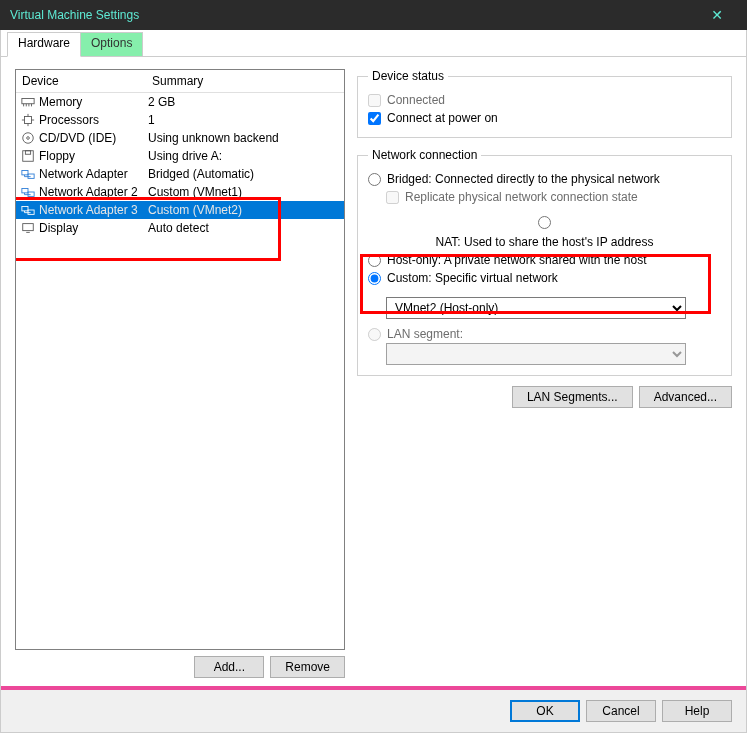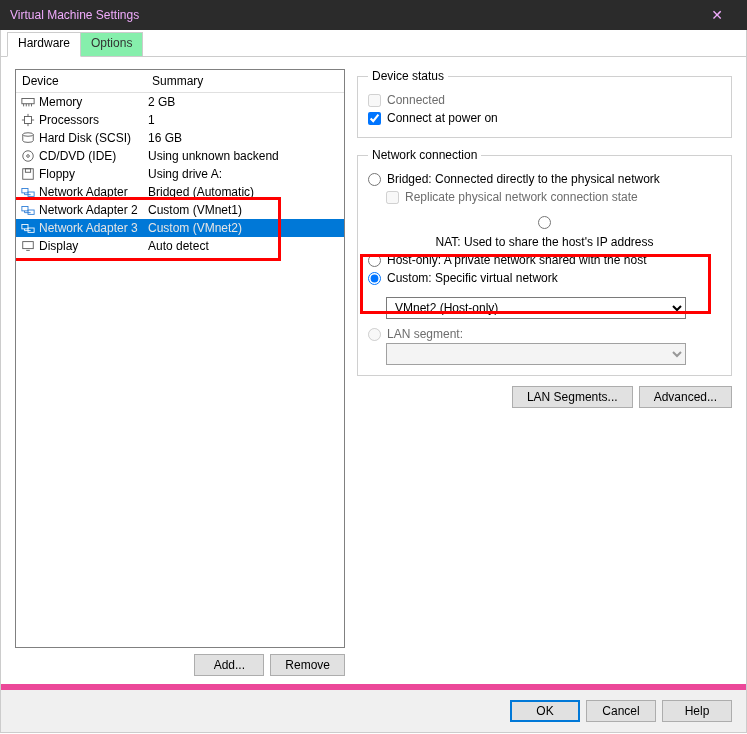--- a/index.html
+++ b/index.html
@@ -8,21 +8,21 @@
     font-family: "Segoe UI", Tahoma, sans-serif;
     font-size: 12px;
     color: #000;
     background: #fff;
     width: 747px;
     height: 734px;
     overflow: hidden;
   }
   .titlebar {
     background: #2b2b2b;
-    color: #f0abfc;
+    color: #5eead4;
     height: 30px;
     line-height: 30px;
     padding: 0 10px;
     display: flex;
     justify-content: space-between;
     align-items: center;
   }
   .titlebar .close {
     width: 40px;
     text-align: center;
@@ -167,21 +167,21 @@
     background:#fff;
     border:1px solid #7a7a7a;
   }
   select:disabled { background:#f0f0f0; color:#6d6d6d; }
   .right-buttons {
     display:flex;
     justify-content:flex-end;
     gap:6px;
   }
   .footer {
-    border-top: 6px solid #ec4899;
+    border-top: 4px solid #ec4899;
     padding: 10px 14px;
     display:flex;
     justify-content:flex-end;
     gap:6px;
     background:#f0f0f0;
   }
   
   .red-box {
     position: absolute;
     border: 3px solid #ff0000;
@@ -243,32 +243,20 @@
                     <rect x="4" y="4" width="8" height="8" fill="none" stroke="#555"></rect>
                     <line x1="8" y1="1" x2="8" y2="4" stroke="#555"></line>
                     <line x1="8" y1="12" x2="8" y2="15" stroke="#555"></line>
                     <line x1="1" y1="8" x2="4" y2="8" stroke="#555"></line>
                     <line x1="12" y1="8" x2="15" y2="8" stroke="#555"></line>
                   </svg>
                 </span>
                 <span>Processors</span>
               </div>
               <div class="col2">1</div>
-            </div>
-            <div class="device-row">
-              <div class="col1">
-                <span class="icon">
-                  <svg class="svgicon" viewBox="0 0 16 16">
-                    <ellipse cx="8" cy="4" rx="6" ry="2" fill="none" stroke="#555"></ellipse>
-                    <path d="M2 4 v7 a6 2 0 0 0 12 0 v-7" fill="none" stroke="#555"></path>
-                  </svg>
-                </span>
-                <span>Hard Disk (SCSI)</span>
-              </div>
-              <div class="col2">16 GB</div>
             </div>
             <div class="device-row">
               <div class="col1">
                 <span class="icon">
                   <svg class="svgicon" viewBox="0 0 16 16">
                     <circle cx="8" cy="8" r="6" fill="none" stroke="#555"></circle>
                     <circle cx="8" cy="8" r="1.5" fill="none" stroke="#555"></circle>
                   </svg>
                 </span>
                 <span>CD/DVD (IDE)</span>

